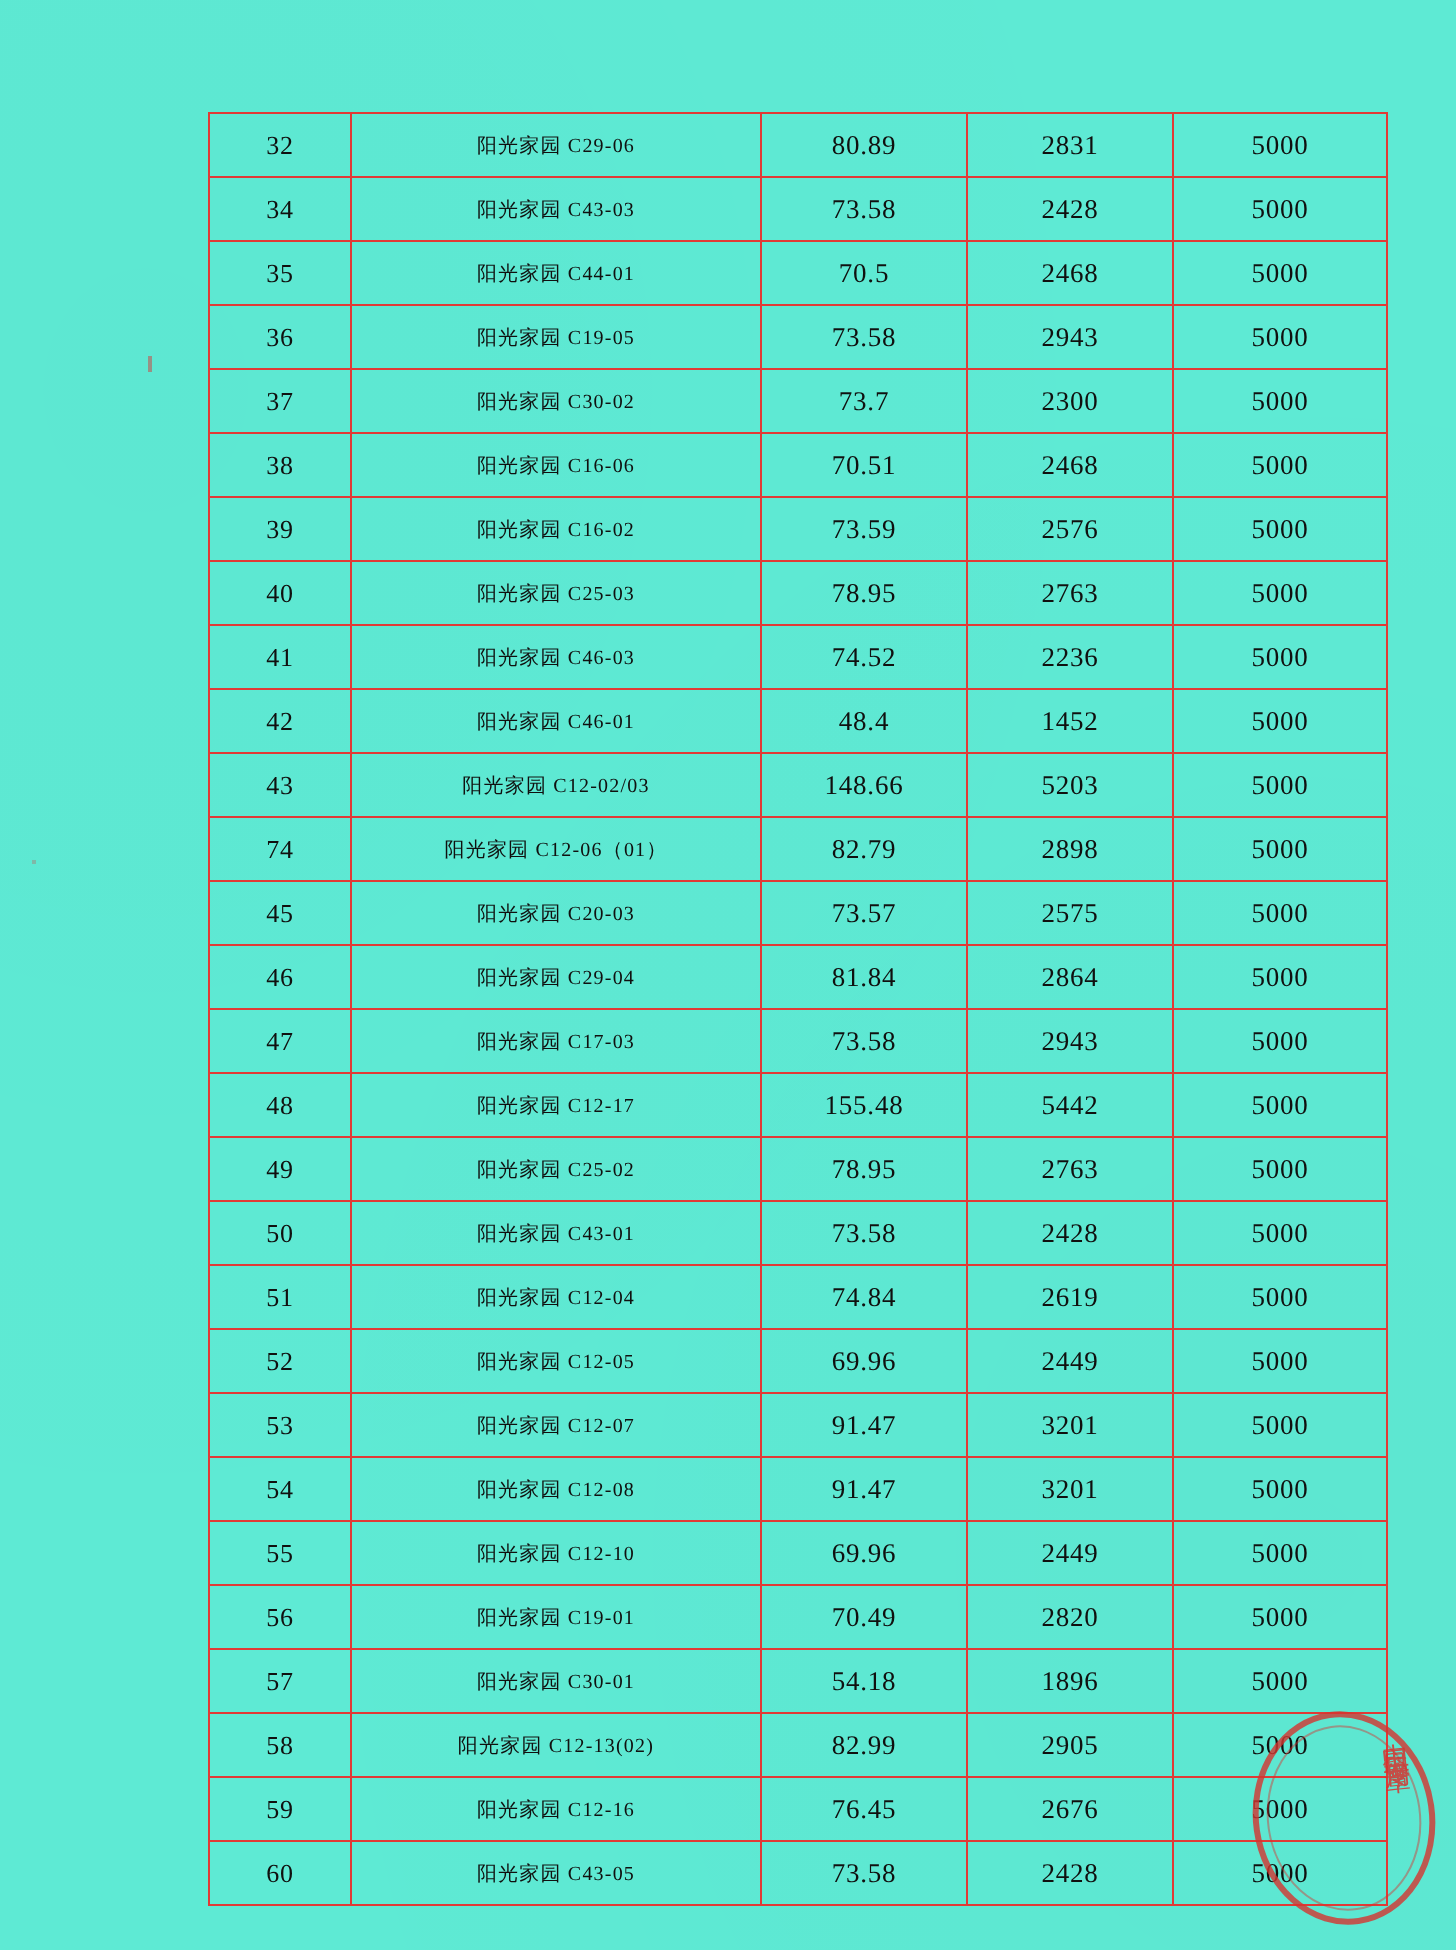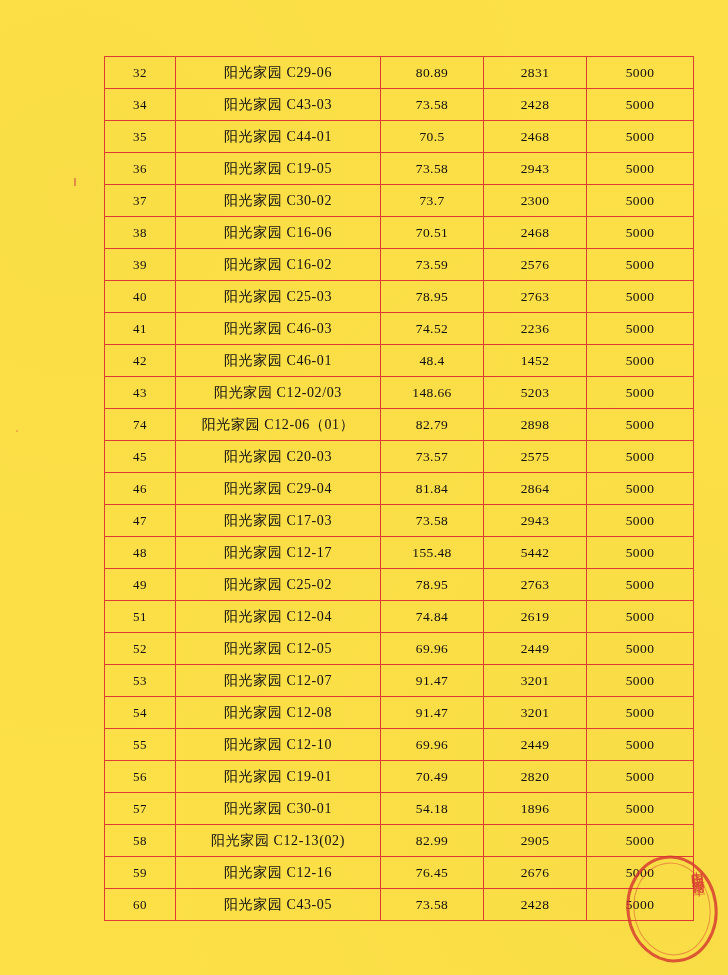--- a/index.html
+++ b/index.html
@@ -11,21 +11,21 @@
     width: 728px;
     height: 975px;
     position: relative;
     font-family: "Liberation Serif", serif;
     overflow: hidden;
   }
   
   .page {
     position: absolute;
     inset: 0;
-    background: #fde047;
+    background: #5eead4;
   }
   .scan-noise {
     position: absolute;
     inset: 0;
     background:
       radial-gradient(ellipse at 10% 20%, rgba(0,0,0,0.012), rgba(0,0,0,0) 60%),
       radial-gradient(ellipse at 90% 80%, rgba(0,0,0,0.015), rgba(0,0,0,0) 60%);
     pointer-events: none;
   }
   .table-wrap {
@@ -46,21 +46,21 @@
     text-align: center;
     vertical-align: middle;
     color: #10100f;
     font-size: 13.5px;
     letter-spacing: 0.4px;
     padding: 0 2px;
     white-space: nowrap;
     overflow: hidden;
   }
   table.doc-table td.c-idx { width: 66px; font-size: 13px; }
-  table.doc-table td.c-name { width: 200px; font-size: 14px; letter-spacing: 0.6px; }
+  table.doc-table td.c-name { width: 200px; font-size: 10px; letter-spacing: 0.6px; }
   table.doc-table td.c-area { width: 98px; }
   table.doc-table td.c-amount { width: 98px; text-align: center; }
   table.doc-table td.c-price { width: 102px; }
 
   
   .mark {
     position: absolute;
     background: #c94a45;
     opacity: 0.55;
   }
@@ -218,20 +218,27 @@
             <td class="c-price">5000</td>
           </tr>
           <tr>
             <td class="c-idx">49</td>
             <td class="c-name">阳光家园 C25-02</td>
             <td class="c-area">78.95</td>
             <td class="c-amount">2763</td>
             <td class="c-price">5000</td>
           </tr>
           <tr>
+            <td class="c-idx">50</td>
+            <td class="c-name">阳光家园 C43-01</td>
+            <td class="c-area">73.58</td>
+            <td class="c-amount">2428</td>
+            <td class="c-price">5000</td>
+          </tr>
+          <tr>
             <td class="c-idx">51</td>
             <td class="c-name">阳光家园 C12-04</td>
             <td class="c-area">74.84</td>
             <td class="c-amount">2619</td>
             <td class="c-price">5000</td>
           </tr>
           <tr>
             <td class="c-idx">52</td>
             <td class="c-name">阳光家园 C12-05</td>
             <td class="c-area">69.96</td>

